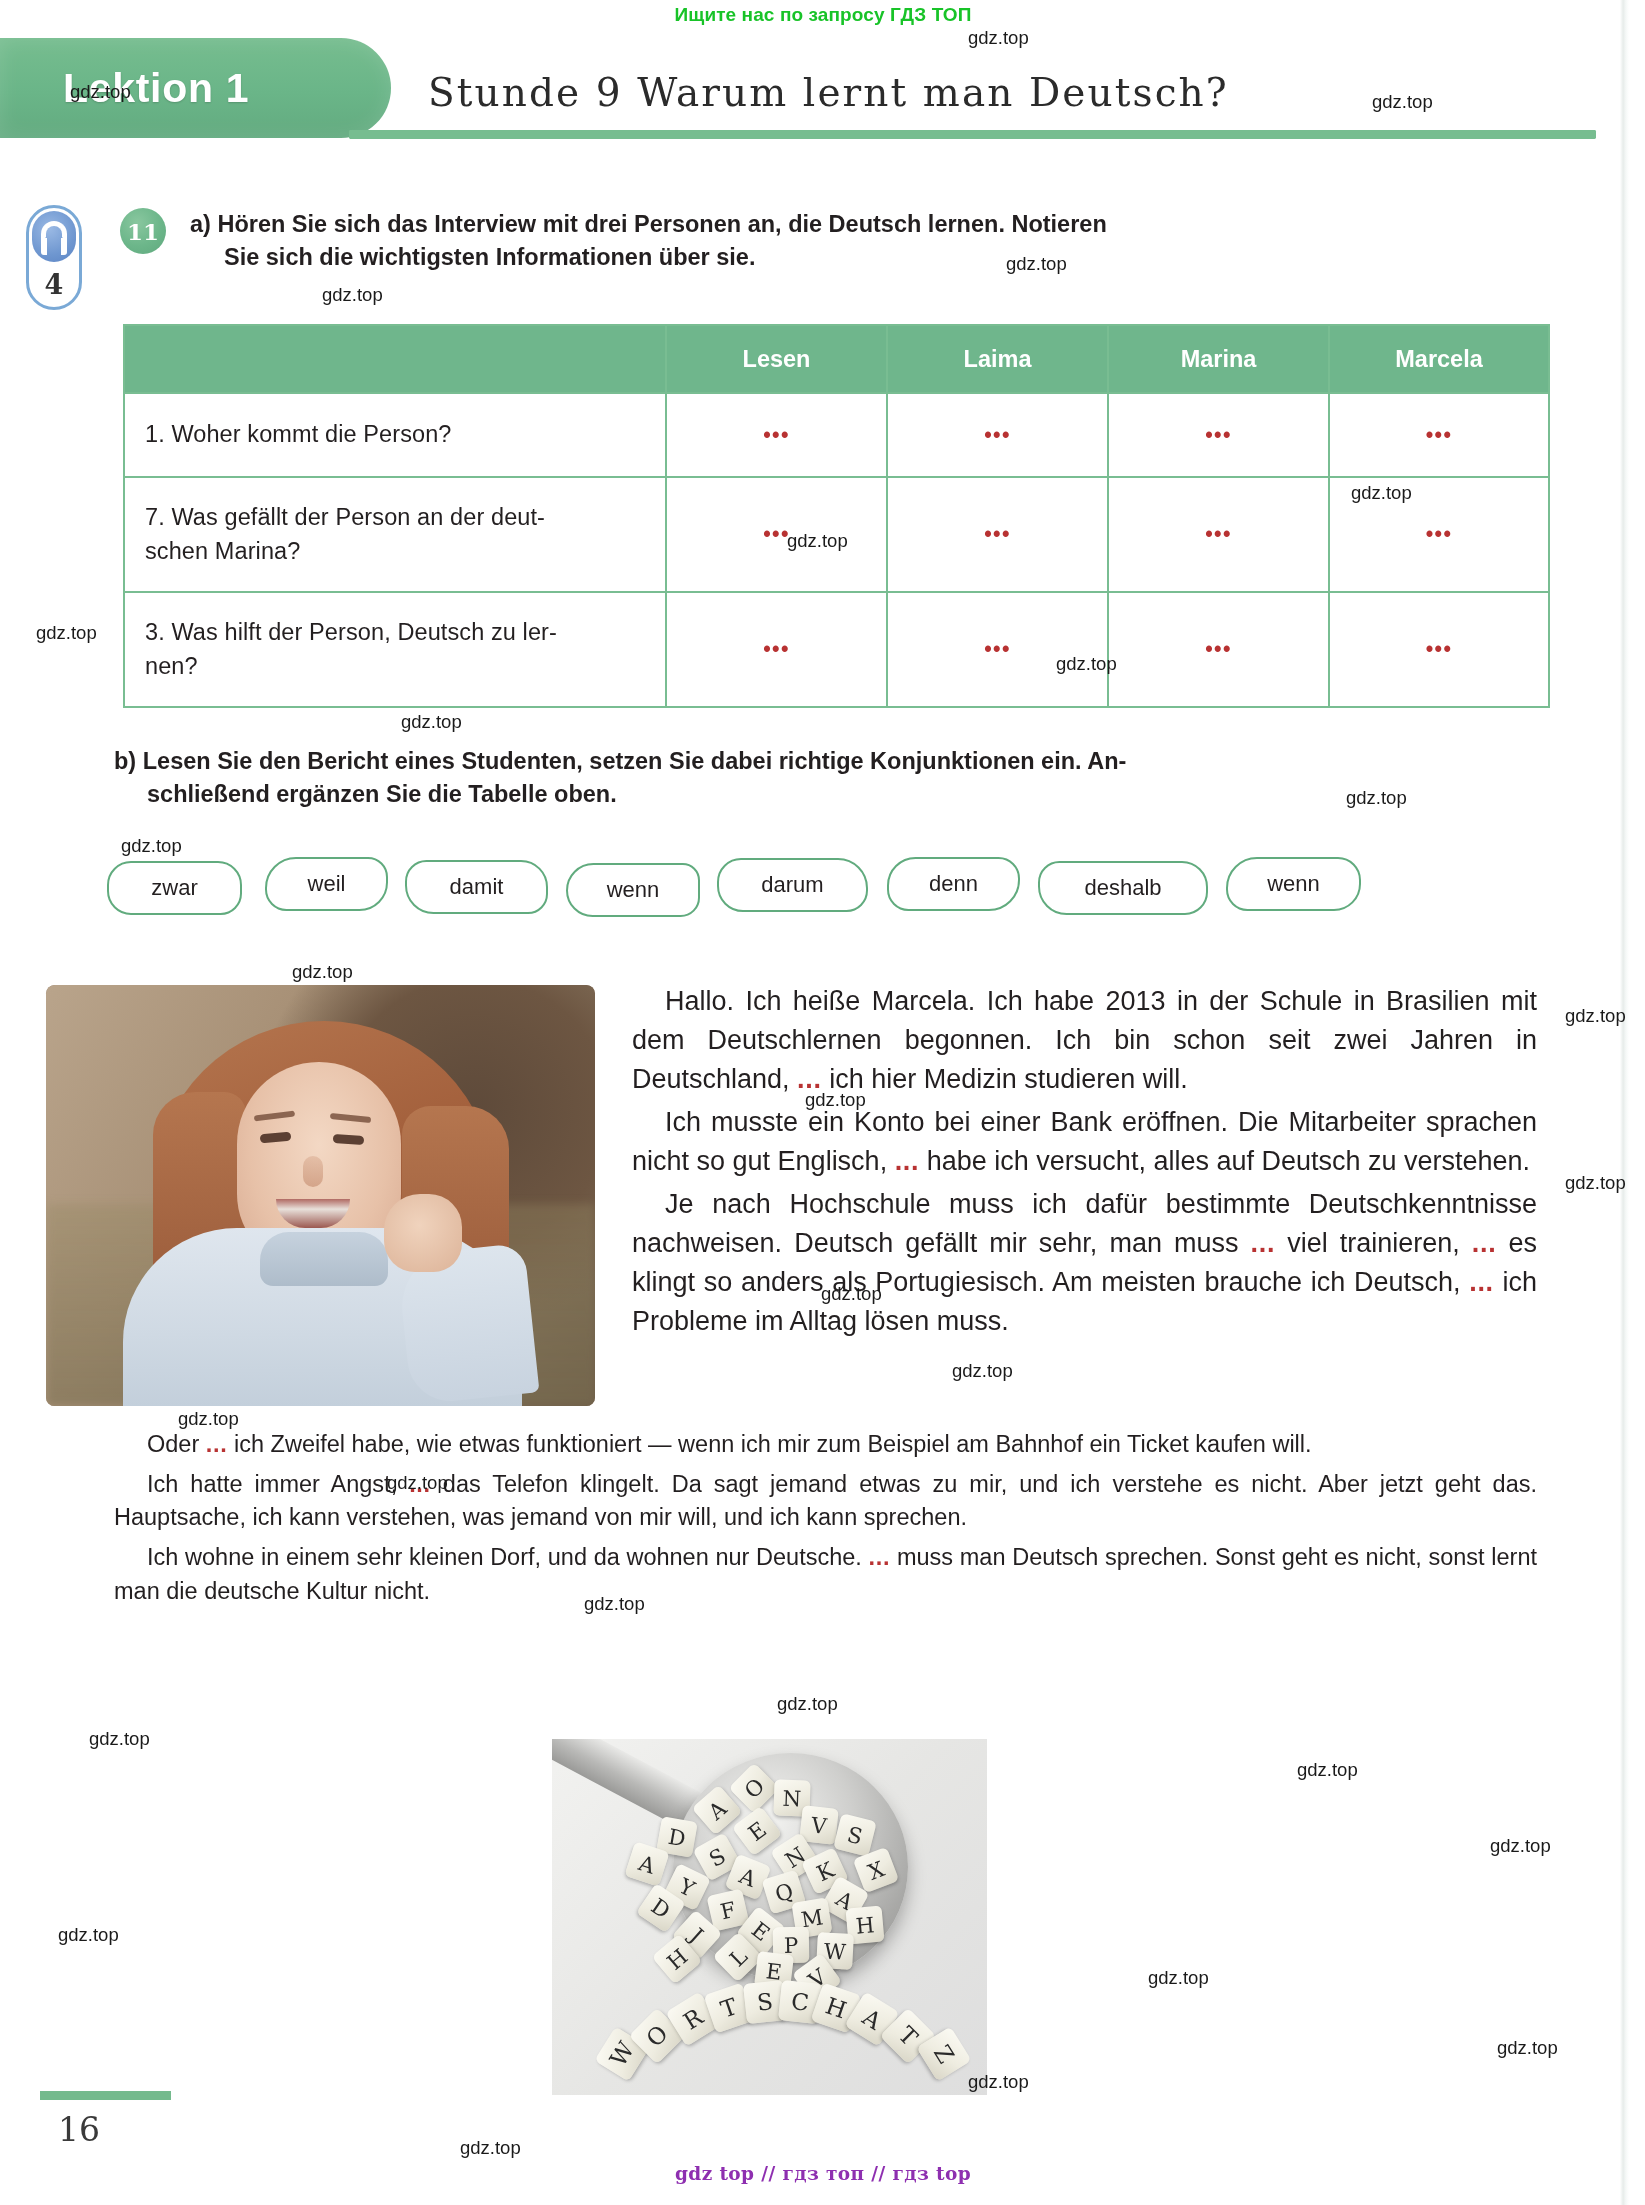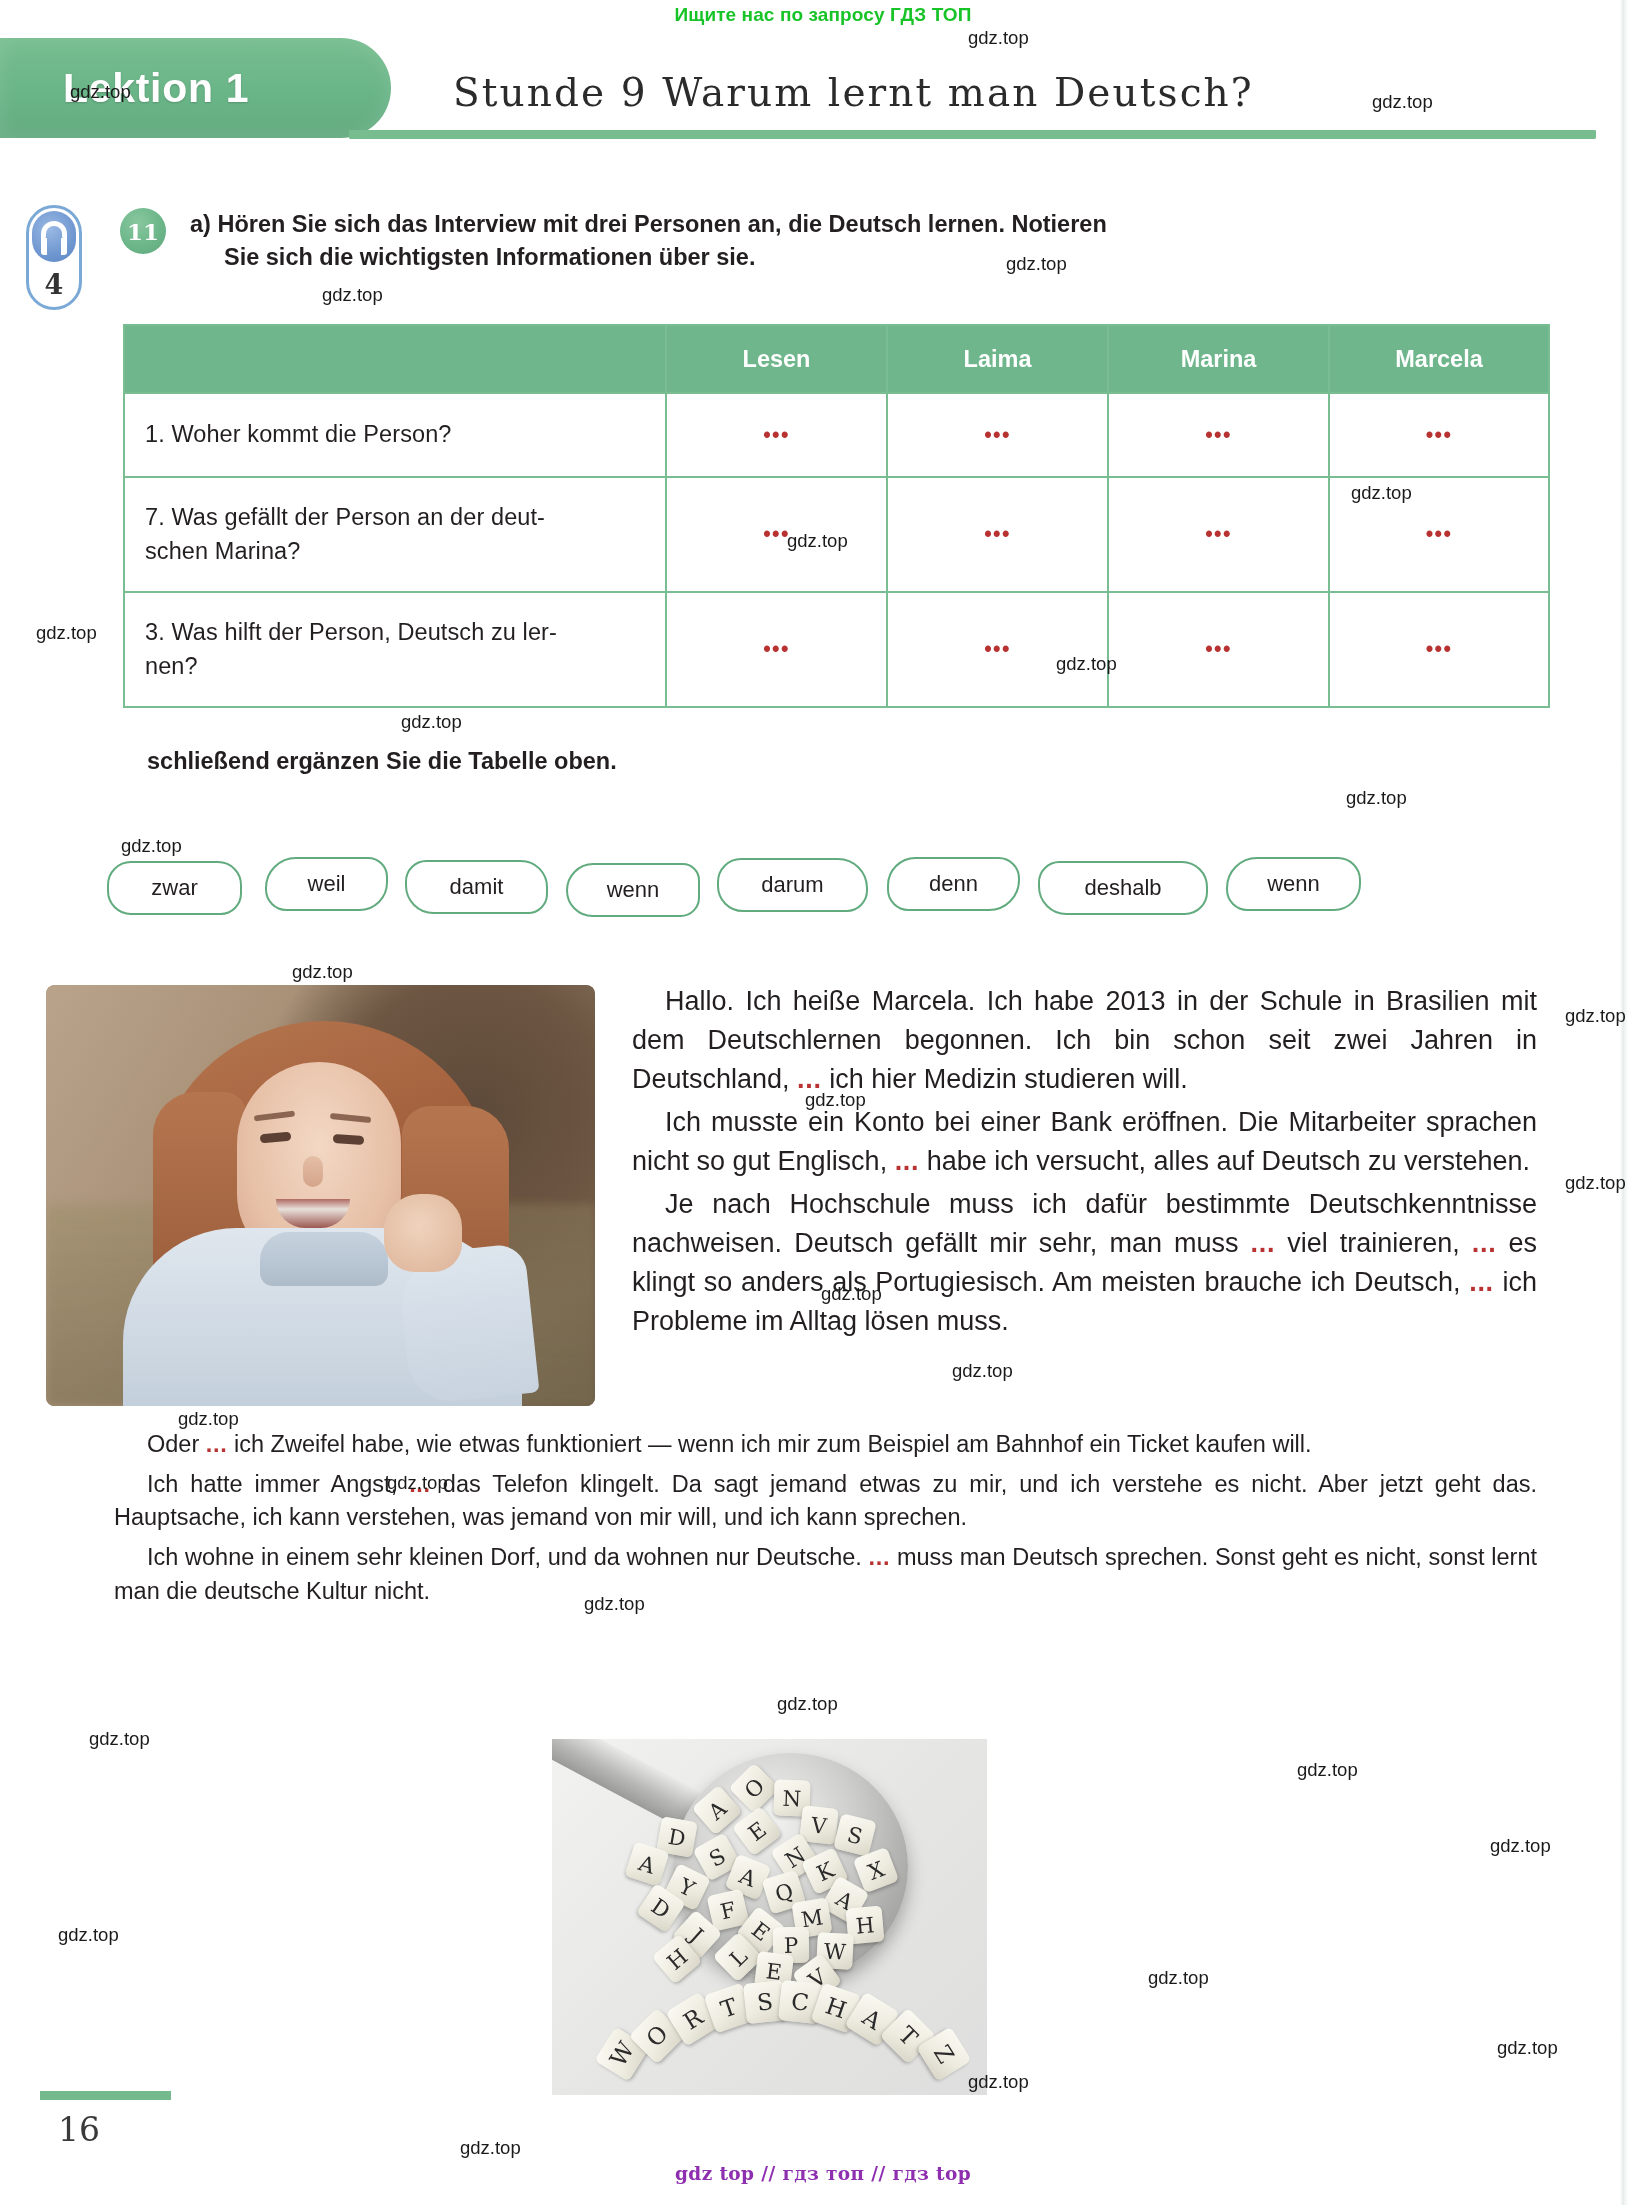--- a/index.html
+++ b/index.html
@@ -55,21 +55,21 @@
     position: absolute;
     left: 349px;
     top: 130px;
     width: 1247px;
     height: 9.3px;
     background: #77bd90;
     border-radius: 1.4px;
   }
   .stunde-title {
     position: absolute;
-    left: 453px;
+    left: 428px;
     top: 70px;
     font-family: "DejaVu Serif", serif;
     font-size: 39px;
     color: #2b2b2b;
     letter-spacing: 2.1px;
     white-space: nowrap;
   }
 
   
   .page-edge {
@@ -526,20 +526,21 @@
         </td>
         <td class="dots">•••</td>
         <td class="dots">•••</td>
         <td class="dots">•••</td>
         <td class="dots">•••</td>
       </tr>
     </tbody>
   </table>
 
   <div class="task-b">
+    <span>b) Lesen Sie den Bericht eines Studenten, setzen Sie dabei richtige Konjunktionen ein. An-</span>
     <span class="l2">schließend ergänzen Sie die Tabelle oben.</span>
   </div>
 
   <div class="bubbles">
     <div class="bub b0">zwar</div>
     <div class="bub b1">weil</div>
     <div class="bub b2">damit</div>
     <div class="bub b3">wenn</div>
     <div class="bub b4">darum</div>
     <div class="bub b5">denn</div>

